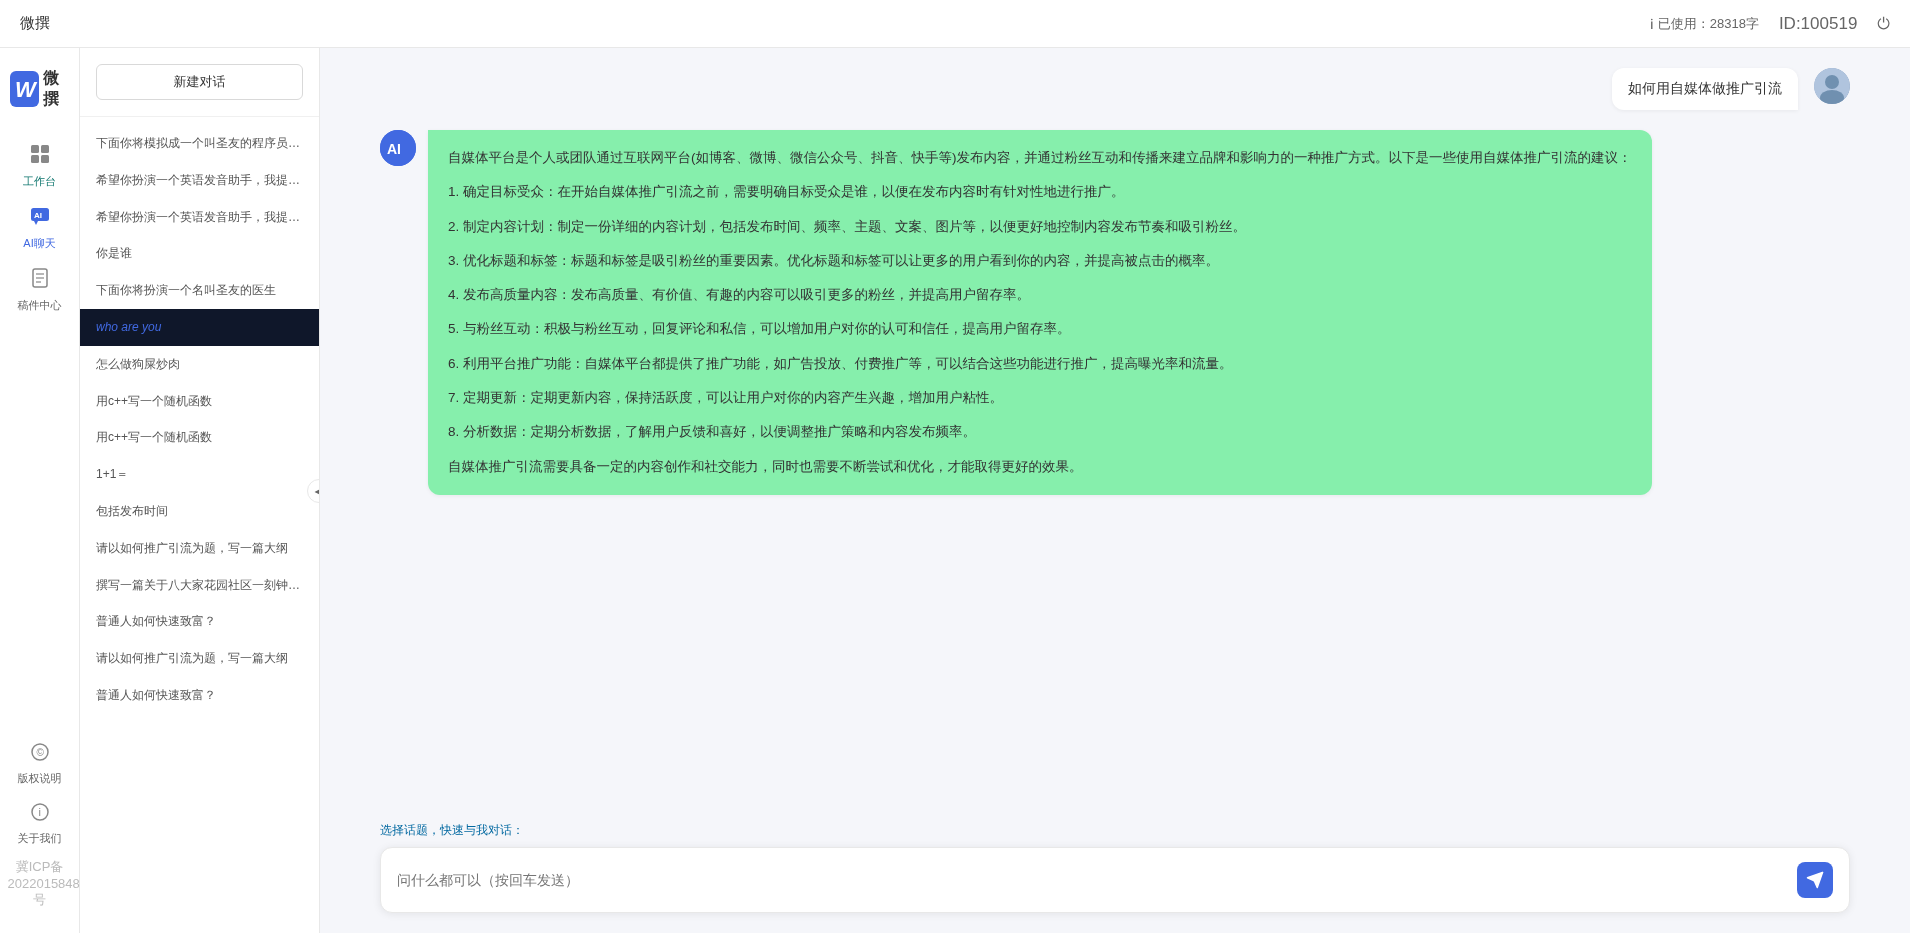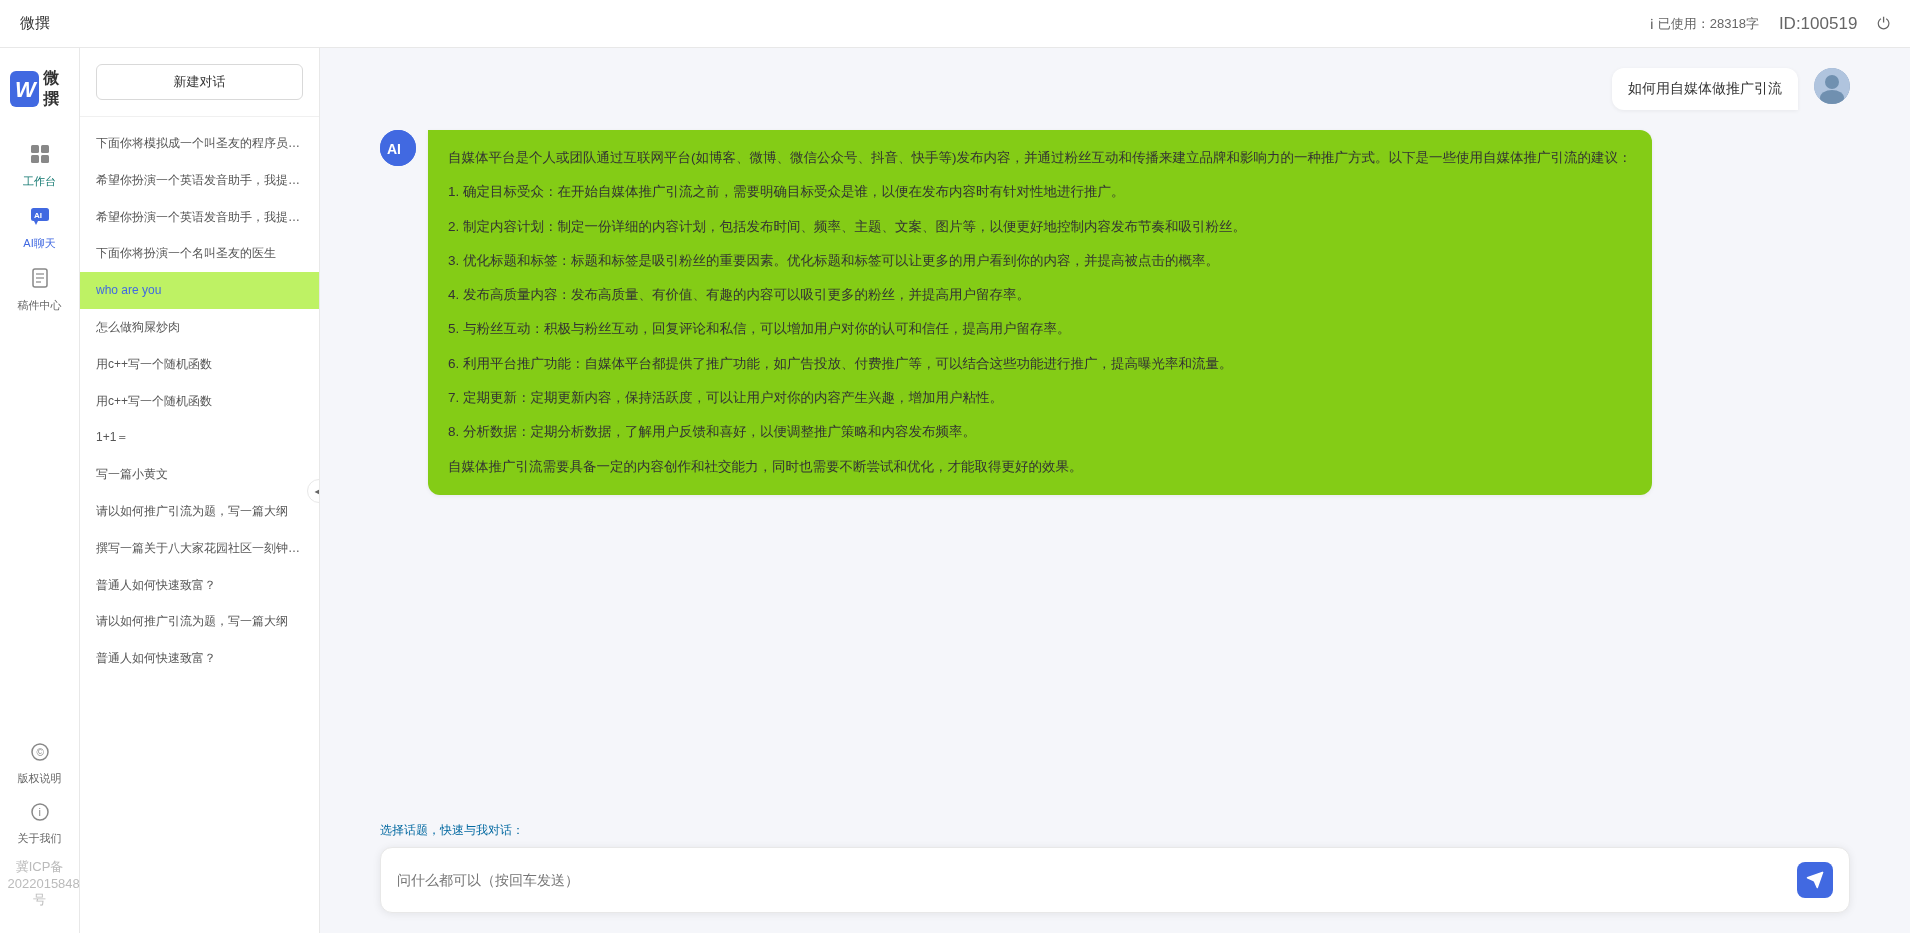--- a/index.html
+++ b/index.html
@@ -152,21 +152,21 @@
     .sidebar-item {
       padding: 10px 16px;
       font-size: 12px;
       color: #555;
       cursor: pointer;
       line-height: 1.4;
       white-space: nowrap;
       overflow: hidden;
       text-overflow: ellipsis;
     }
-    .sidebar-item.active { background: #bef264; color: #4169e1; }
+    .sidebar-item.active { background: #0f172a; color: #4169e1; font-style: italic; }
     .sidebar-collapse-btn {
       position: absolute;
       right: -12px;
       top: 50%;
       transform: translateY(-50%);
       width: 24px;
       height: 24px;
       background: #fff;
       border: 1px solid #e8e8e8;
       border-radius: 50%;
@@ -249,21 +249,21 @@
       background: #4169e1;
       display: flex;
       align-items: center;
       justify-content: center;
       flex-shrink: 0;
       color: #fff;
       font-size: 14px;
       font-weight: bold;
     }
     .ai-msg-content {
-      background: #84cc16;
+      background: #86efac;
       border-radius: 0 12px 12px 12px;
       padding: 16px 20px;
       font-size: 13.5px;
       color: #333;
       max-width: 85%;
       line-height: 1.8;
       box-shadow: 0 1px 4px rgba(0,0,0,0.06);
     }
     .ai-msg-content p { margin-bottom: 10px; }
     .ai-msg-content p:last-child { margin-bottom: 0; }
@@ -392,27 +392,28 @@
   </div>
 
   <div class="sidebar">
     <div class="sidebar-header">
       <button class="new-chat-btn">新建对话</button>
     </div>
     <div class="sidebar-list" id="sidebar-list">
         <div class="sidebar-item">下面你将模拟成一个叫圣友的程序员，我说...</div>
         <div class="sidebar-item">希望你扮演一个英语发音助手，我提供给你...</div>
         <div class="sidebar-item">希望你扮演一个英语发音助手，我提供给你...</div>
+        <div class="sidebar-item">你是谁</div>
         <div class="sidebar-item">下面你将扮演一个名叫圣友的医生</div>
         <div class="sidebar-item active">who are you</div>
         <div class="sidebar-item">怎么做狗屎炒肉</div>
         <div class="sidebar-item">用c++写一个随机函数</div>
         <div class="sidebar-item">用c++写一个随机函数</div>
         <div class="sidebar-item">1+1＝</div>
-        <div class="sidebar-item">写一篇小黄文</div>
+        <div class="sidebar-item">包括发布时间</div>
         <div class="sidebar-item">请以如何推广引流为题，写一篇大纲</div>
         <div class="sidebar-item">撰写一篇关于八大家花园社区一刻钟便民生...</div>
         <div class="sidebar-item">普通人如何快速致富？</div>
         <div class="sidebar-item">请以如何推广引流为题，写一篇大纲</div>
         <div class="sidebar-item">普通人如何快速致富？</div>
       </div>
     <div class="sidebar-collapse-btn">◀</div>
   </div>
 
   <div class="chat-area">

